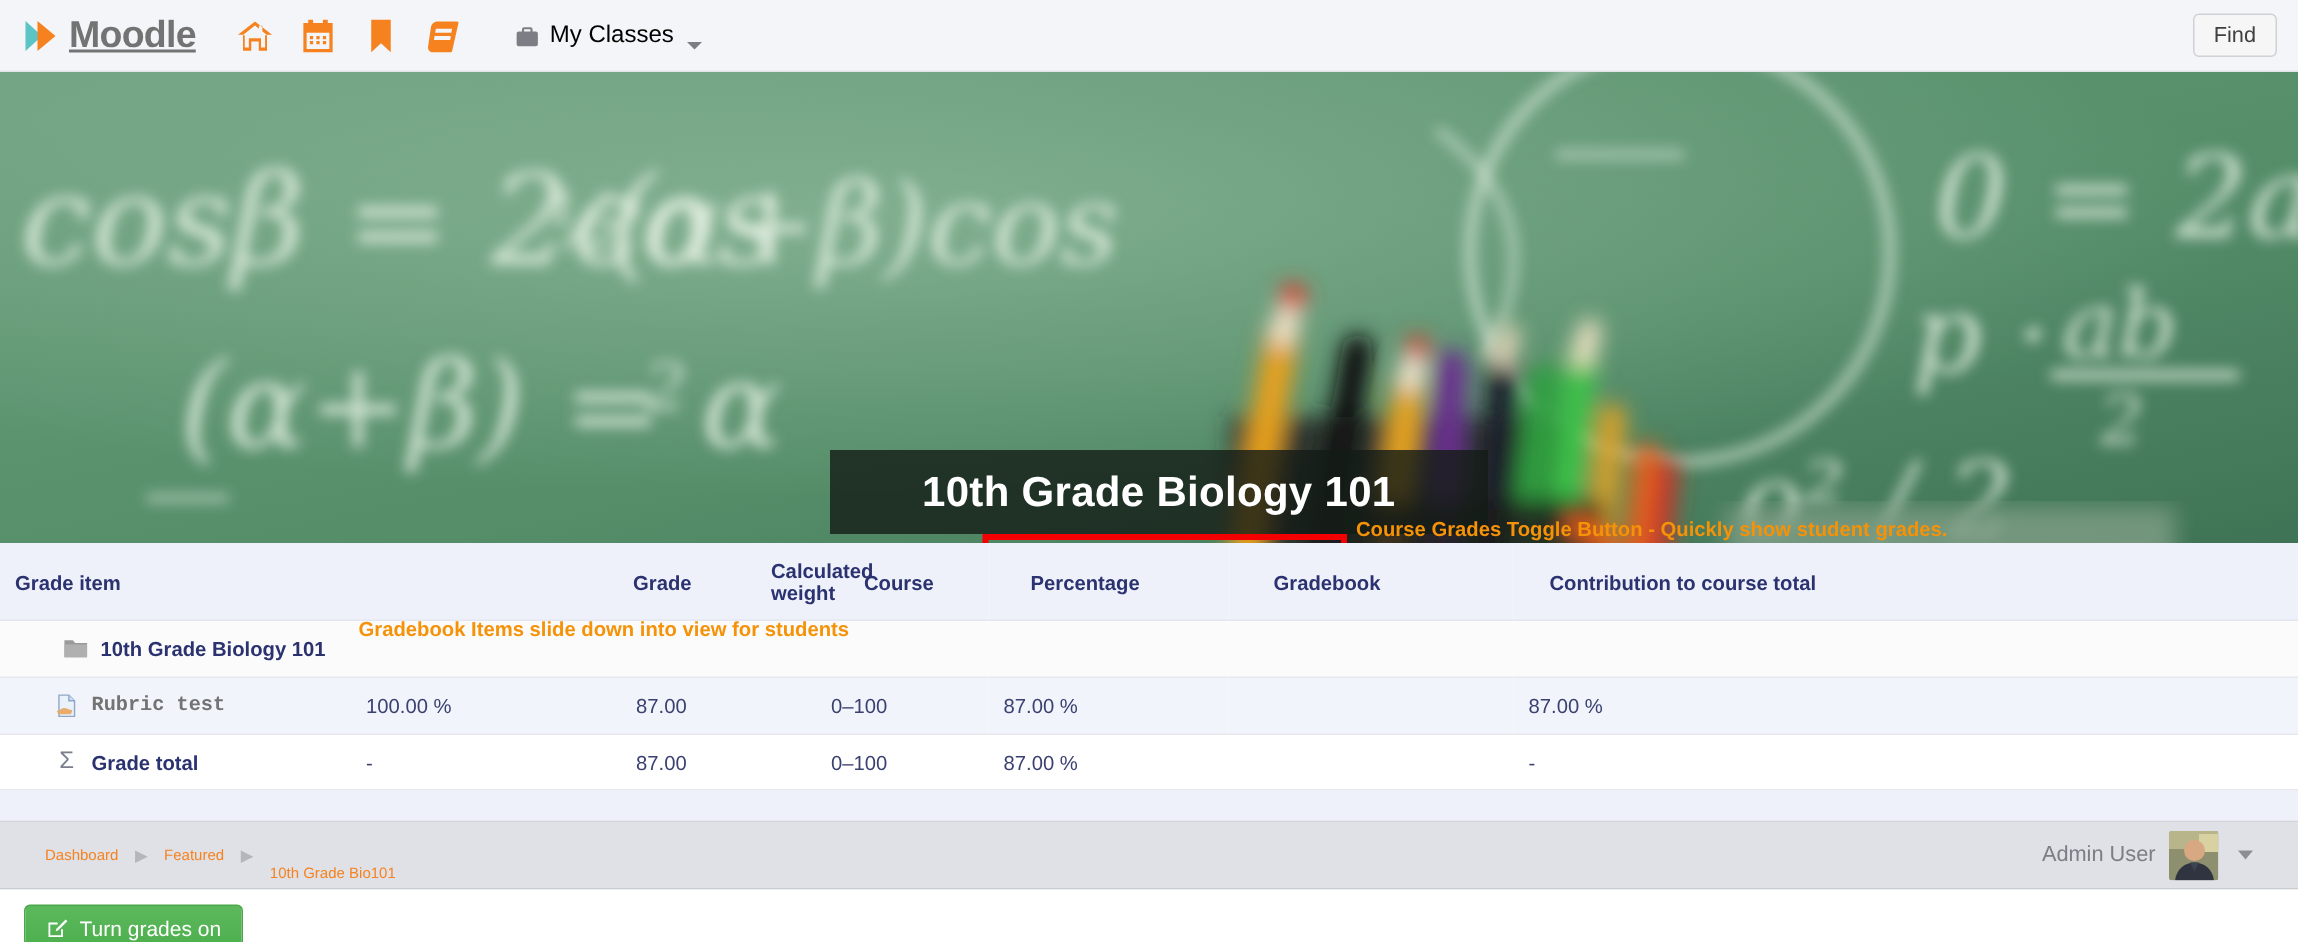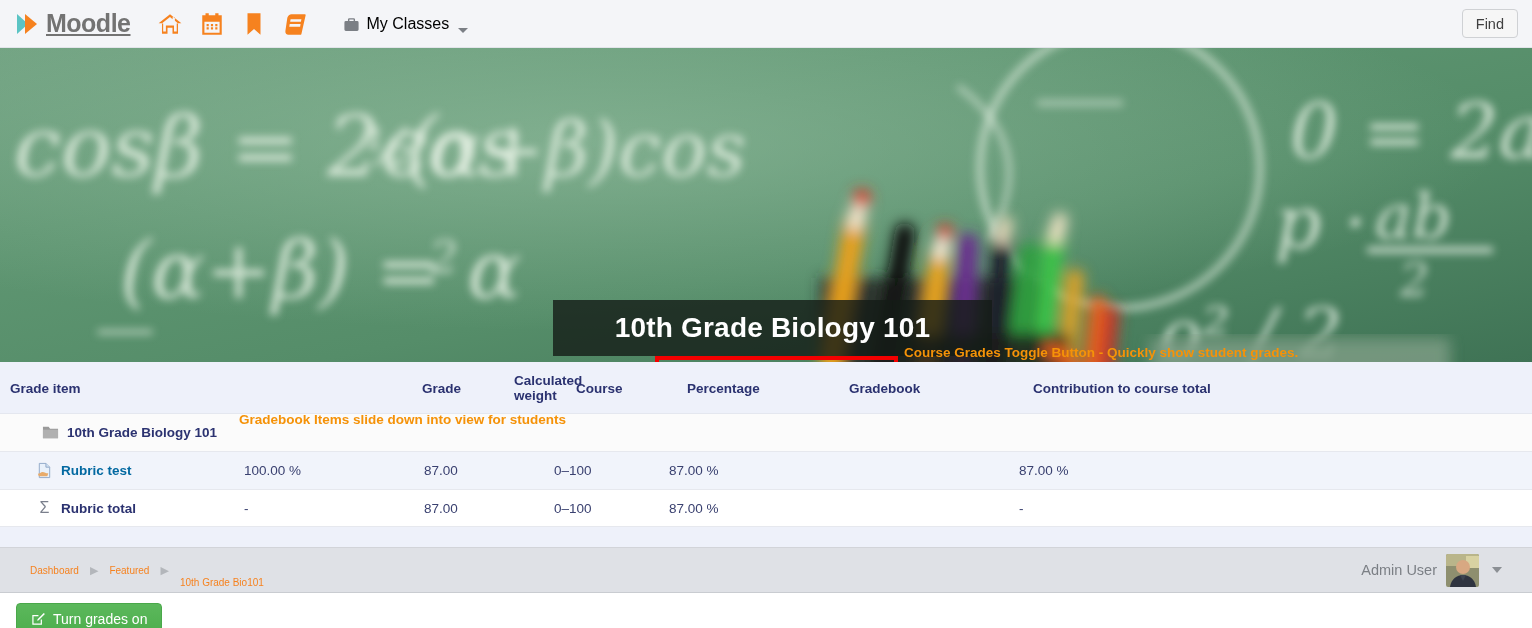--- a/index.html
+++ b/index.html
@@ -125,21 +125,21 @@
   .col-range  { width: 115px; }
   .col-pct    { width: 160px; }
   .col-fb     { width: 190px; }
   .col-contrib{ width: auto; }
 
   .item-cell { display: flex; align-items: center; gap: 8px; padding-left: 32px; }
   .item-cell.indent2 { padding-left: 26px; }
   .item-icon { width: 17px; height: 17px; flex: none; display:block; }
   .item-icon svg { display: block; }
   .item-name { font-weight: bold; color: #2b3270; }
-  .item-name.link { color: #0369a1; cursor: pointer; }
+  .item-name.link { color: #737373; cursor: pointer; font-family: Liberation Mono, monospace; }
   .sigma { font-size: 16px; color: #7a7f8c; line-height: 1; width: 17px; text-align:center;}
 
   .cell-weight { padding-left: 48px; }
   .cell-grade  { padding-left: 38px; }
   .cell-range  { padding-left: 24px; }
   .cell-pct    { padding-left: 20px; }
   .cell-contrib{ padding-left: 16px; }
 
   .th-weight  { padding-left: 280px !important; }
   .th-grade   { padding-left: 0 !important; text-indent: 8px; }
@@ -385,21 +385,21 @@
         <td class="cell-range">0–100</td>
         <td class="cell-pct">87.00 %</td>
         <td></td>
         <td class="cell-contrib">87.00 %</td>
       </tr>
 
       <tr class="row-total">
         <td>
           <span class="item-cell indent2">
             <span class="sigma">Σ</span>
-            <span class="item-name">Rubric total</span>
+            <span class="item-name">Grade total</span>
           </span>
         </td>
         <td class="cell-weight">-</td>
         <td class="cell-grade">87.00</td>
         <td class="cell-range">0–100</td>
         <td class="cell-pct">87.00 %</td>
         <td></td>
         <td class="cell-contrib">-</td>
       </tr>
 

